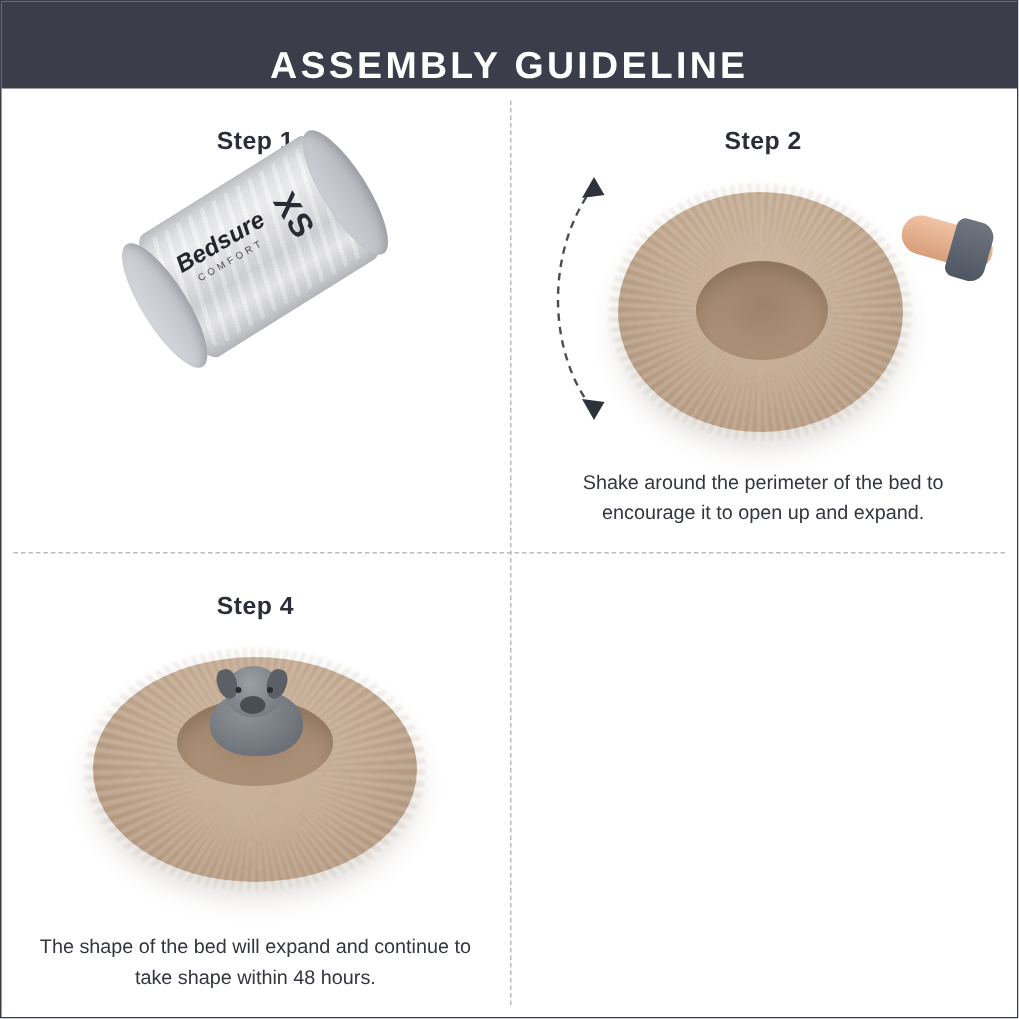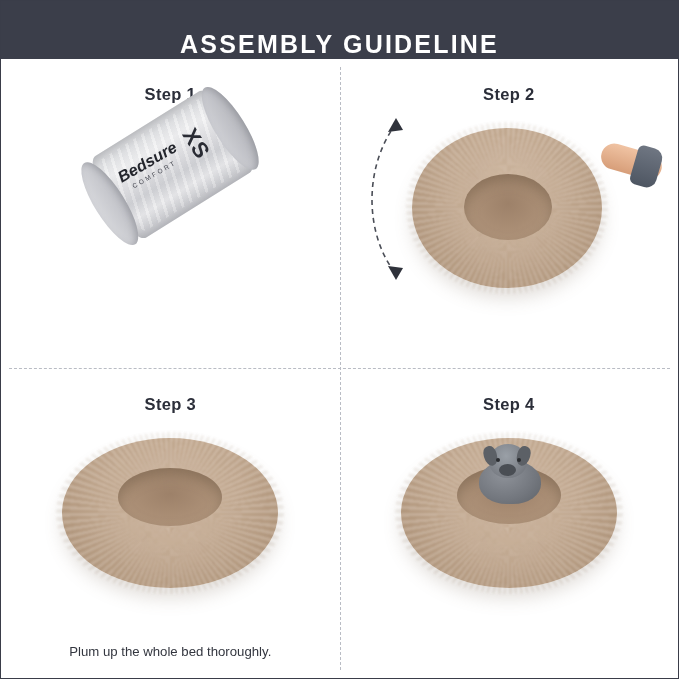--- a/index.html
+++ b/index.html
@@ -366,46 +366,38 @@
         <div class="bed bed-outer step2-bed">
           <div class="fluff"></div>
           <div class="bed-inner step2-inner"></div>
         </div>
 
         <div class="hand">
           <div class="arm"></div>
           <div class="sleeve"></div>
         </div>
       </div>
+      <div class="caption">Shake around the perimeter of the bed to encourage it to open up and expand.</div>
     </div>
 
-    <div class="cell">
-      <div class="cell-title">Step 3</div>
-      <div class="art">
-        <div class="bed bed-outer step3-bed">
-          <div class="fluff"></div>
-          <div class="bed-inner step3-inner"></div>
-        </div>
-      </div>
-      <div class="caption">Plum up the whole bed thoroughly.</div>
-    </div>
 
     <div class="cell">
       <div class="cell-title">Step 4</div>
       <div class="art">
         <div class="bed bed-outer step4-bed">
           <div class="fluff"></div>
           <div class="bed-inner step4-inner"></div>
         </div>
         <div class="dog">
           <div class="dog-body"></div>
           <div class="dog-head"></div>
           <div class="dog-ear l"></div>
           <div class="dog-ear r"></div>
           <div class="dog-eye l"></div>
           <div class="dog-eye r"></div>
           <div class="dog-snout"></div>
         </div>
       </div>
+      <div class="caption">The shape of the bed will expand and continue to take shape within 48 hours.</div>
     </div>
 
   </div>
 </div>
 
 </body></html>

